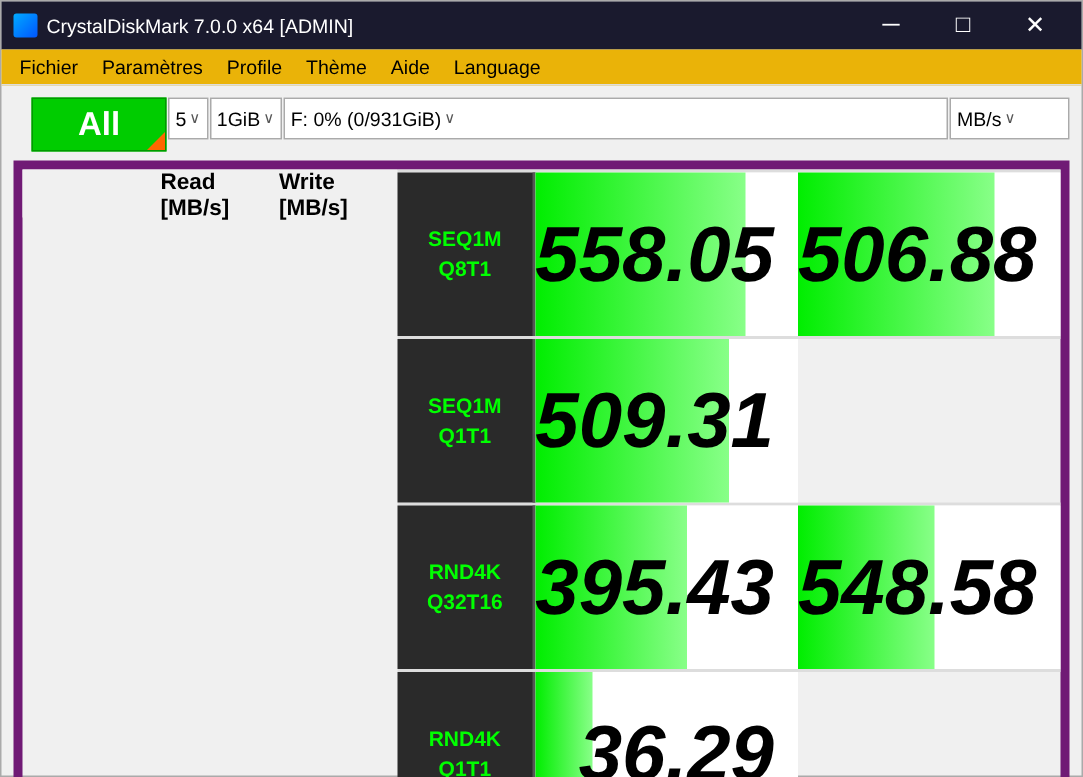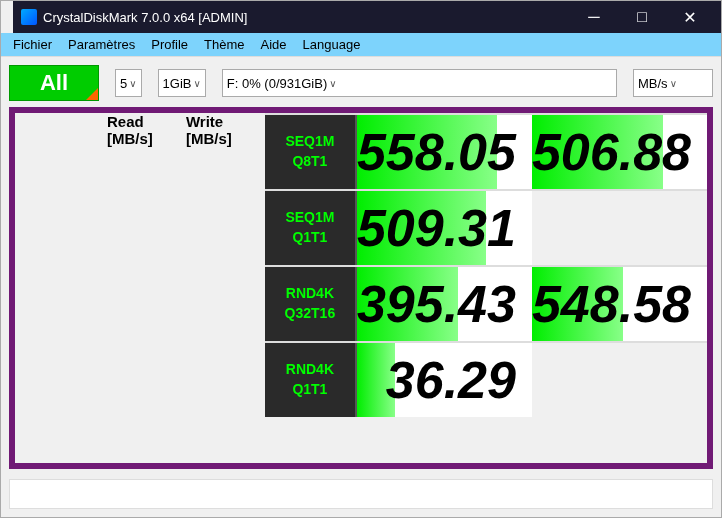--- a/index.html
+++ b/index.html
@@ -22,21 +22,20 @@
     }
 
     .title-bar {
       background: #1a1a2e;
       color: white;
       height: 32px;
       display: flex;
       align-items: center;
       padding: 0 8px;
       flex-shrink: 0;
-      margin-left: 12px;
     }
 
     .title-bar-icon {
       width: 16px;
       height: 16px;
       margin-right: 6px;
       background: linear-gradient(135deg, #00aaff, #0055ff);
       border-radius: 2px;
       flex-shrink: 0;
     }
@@ -59,21 +58,21 @@
       background: transparent;
       color: white;
       font-size: 16px;
       cursor: pointer;
       display: flex;
       align-items: center;
       justify-content: center;
     }
 
     .menu-bar {
-      background: #7dd3fc;
+      background: #eab308;
       height: 24px;
       display: flex;
       align-items: center;
       padding: 0 4px;
       flex-shrink: 0;
       border-bottom: 1px solid #ddd;
     }
 
     .menu-item {
       padding: 2px 8px;
@@ -88,23 +87,23 @@
     .main-content {
       flex: 1;
       padding: 8px;
       display: flex;
       flex-direction: column;
       gap: 6px;
     }
 
     .toolbar {
       display: flex;
-      align-items: center;
-      gap: 16px;
+      gap: 1px;
       height: 36px;
+      margin-left: 12px;
     }
 
     .all-button {
       background: #00cc00;
       color: white;
       font-size: 22px;
       font-weight: bold;
       width: 90px;
       height: 36px;
       border: 1px solid #009900;
@@ -164,21 +163,21 @@
       align-items: center;
       justify-content: center;
       font-size: 15px;
       font-weight: bold;
       color: #000;
     }
 
     .table-row {
       display: grid;
       grid-template-columns: 92px 1fr 1fr;
-      height: 76px;
+      height: 111px;
       border-top: 2px solid #ddd;
     }
 
     .row-label {
       background: #2a2a2a;
       color: #00ff00;
       display: flex;
       align-items: center;
       justify-content: center;
       flex-direction: column;

